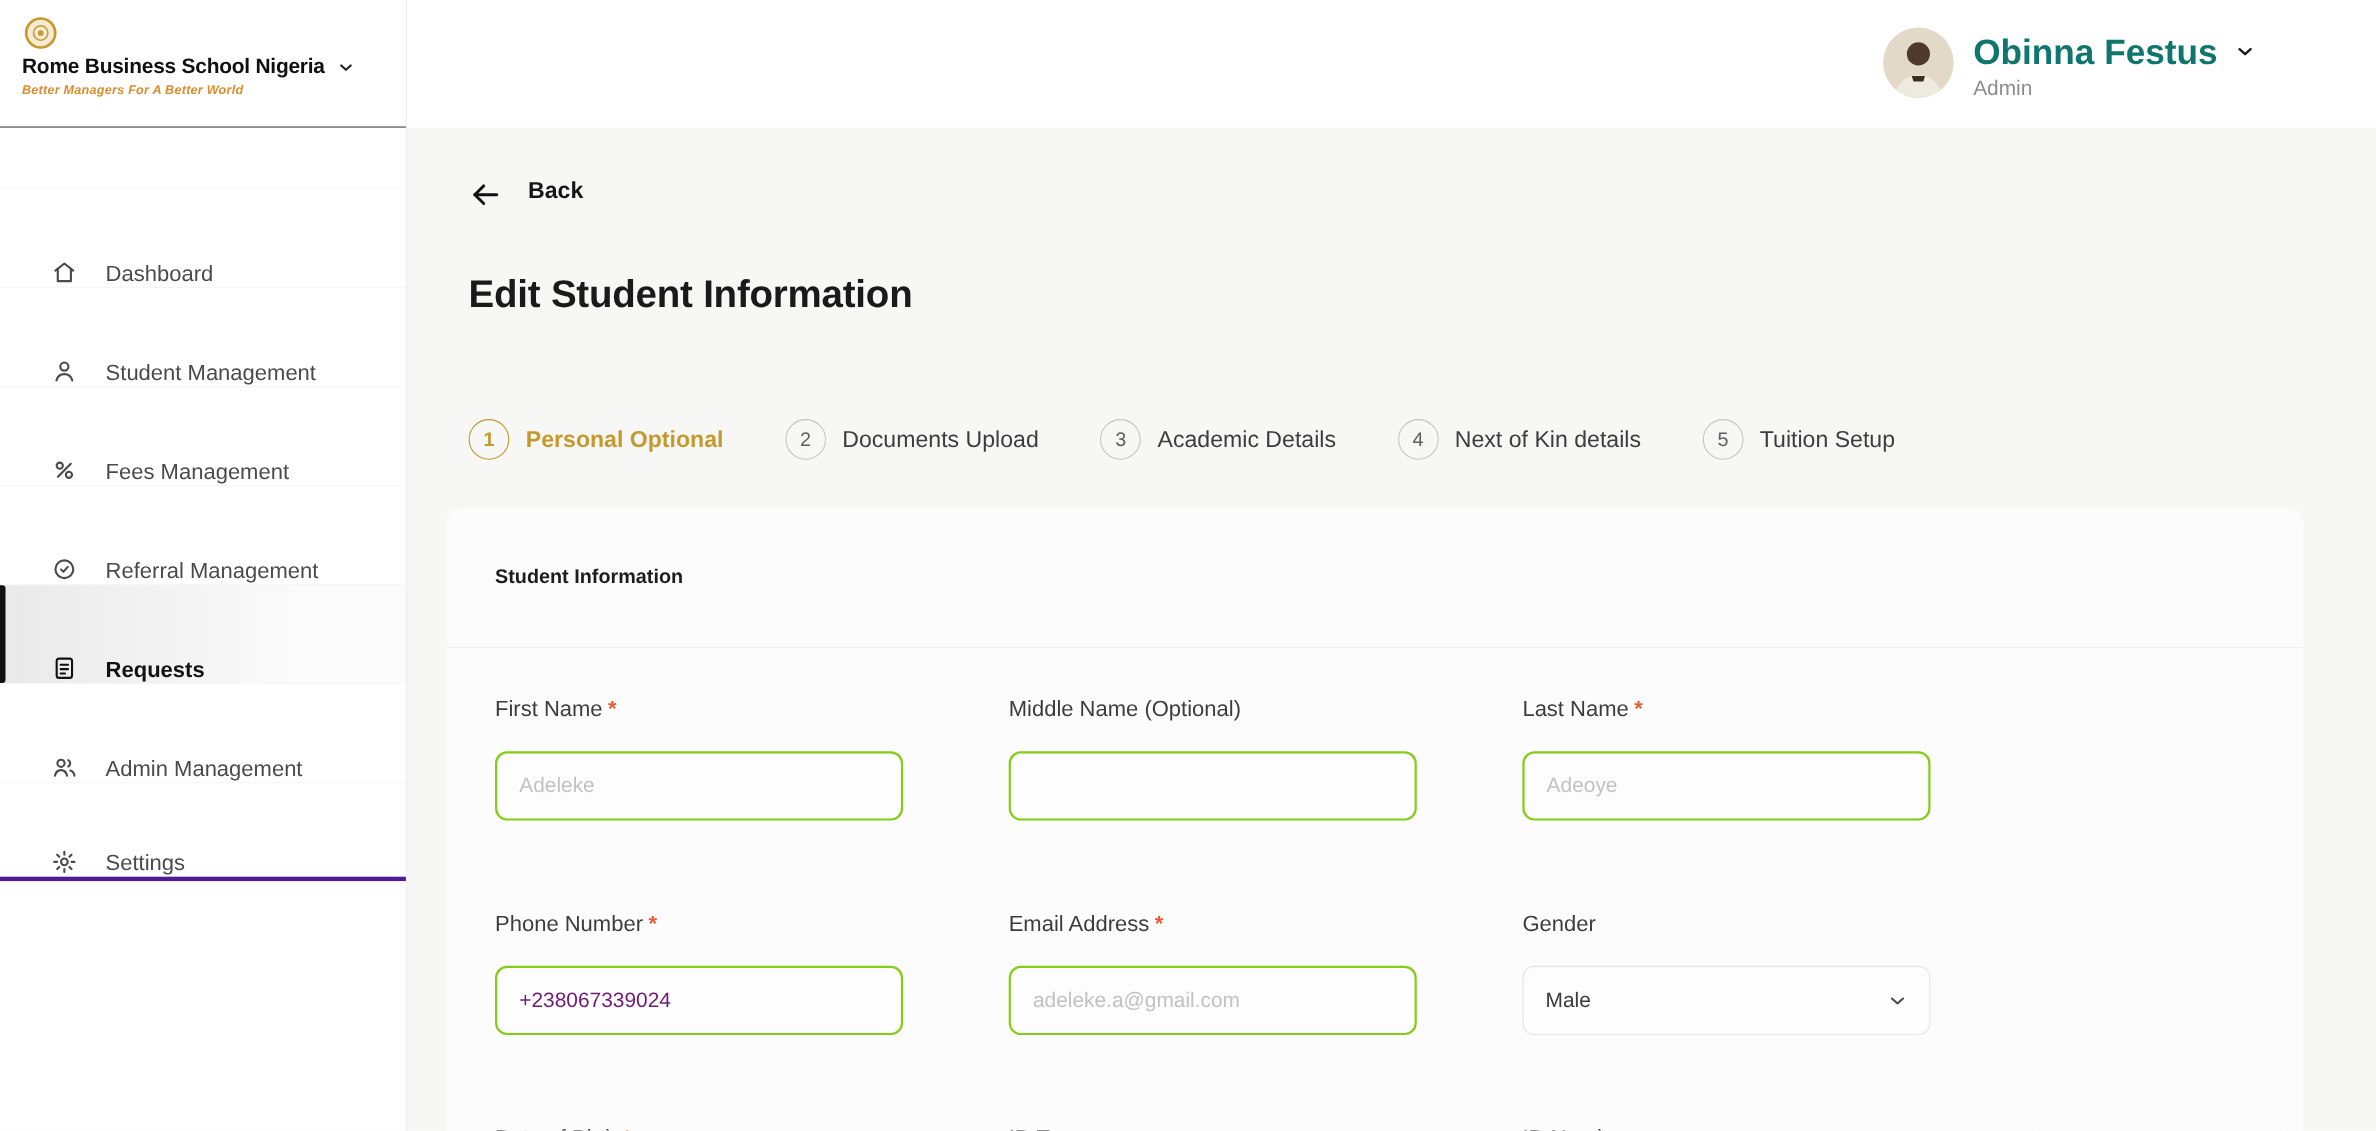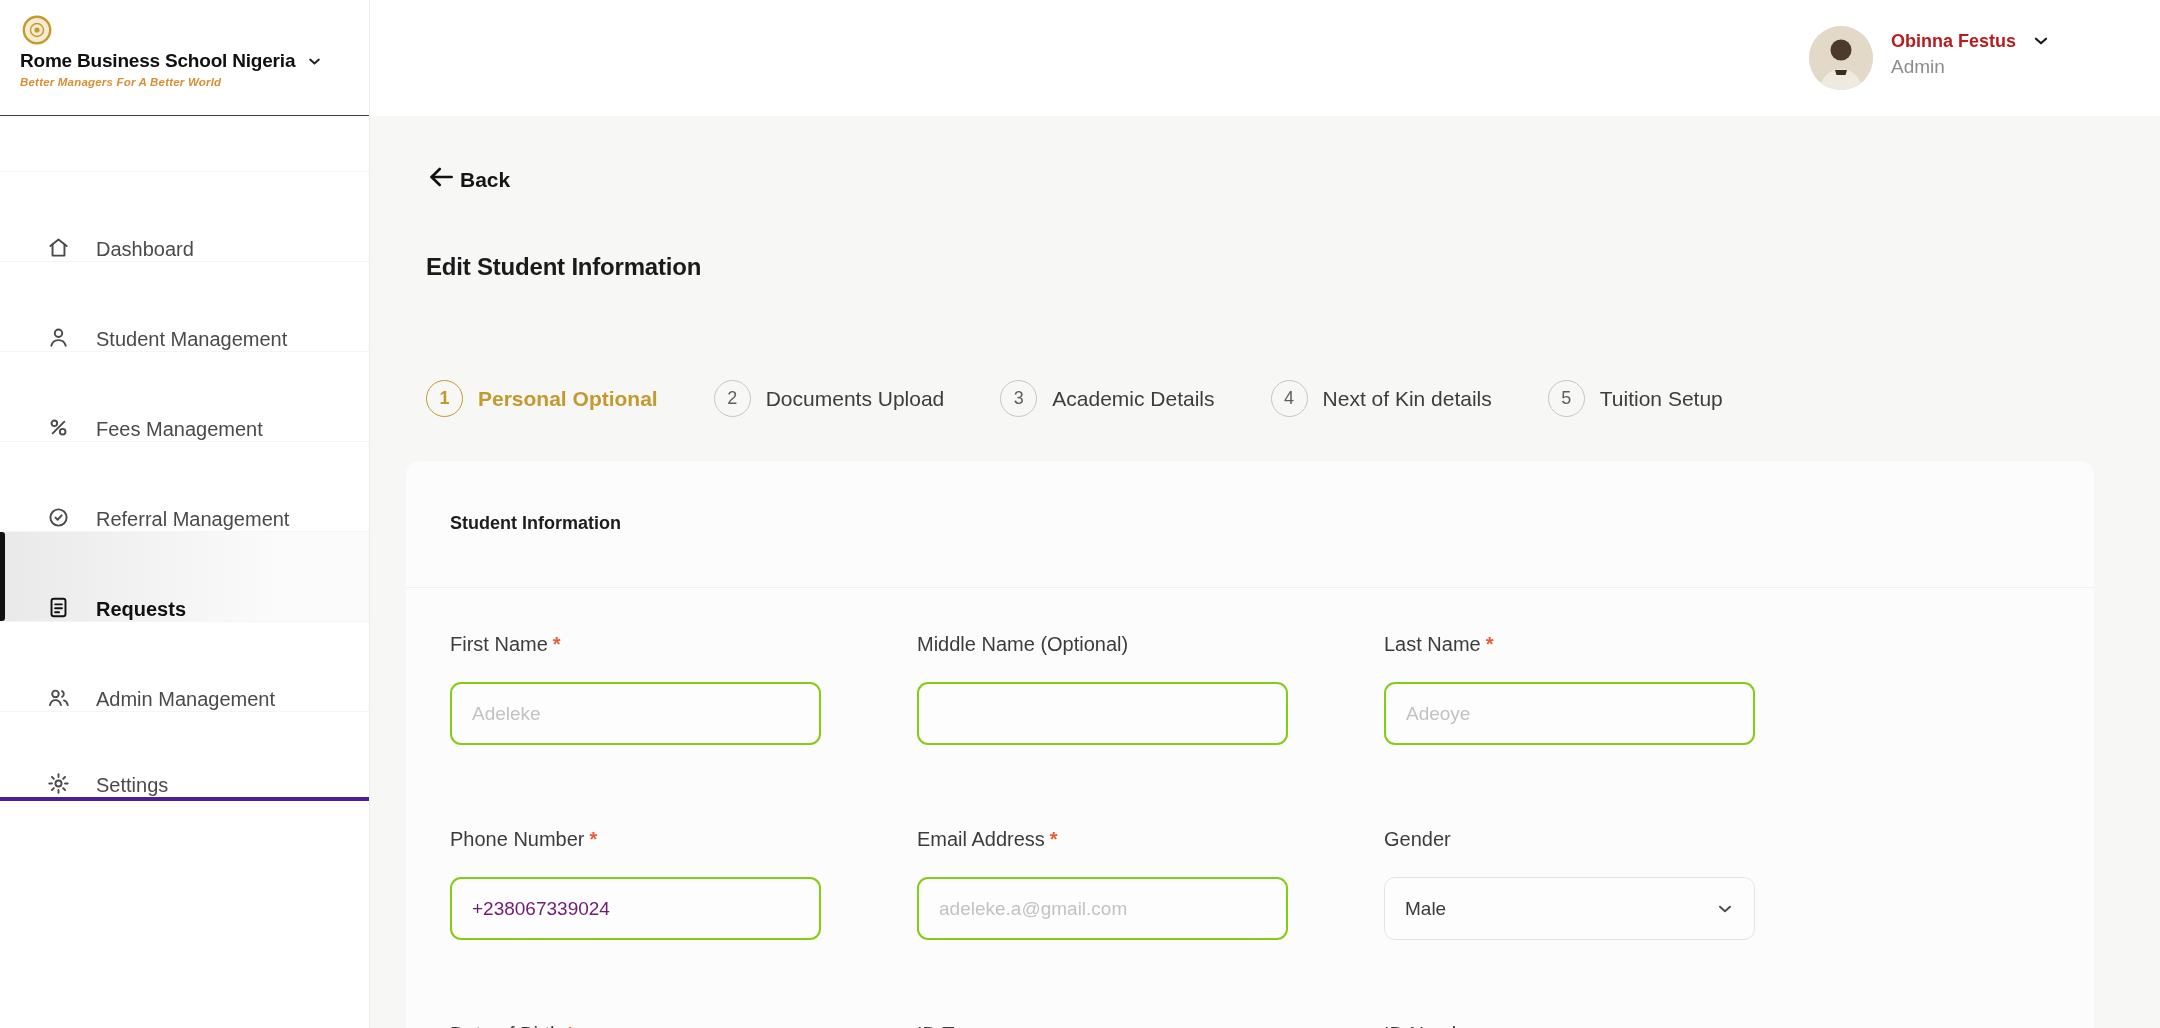--- a/index.html
+++ b/index.html
@@ -23,30 +23,30 @@
   .nav-label{font-size:20px;white-space:nowrap}
   .nav-item.active{background:linear-gradient(90deg,#E9E9E9 0%,#FBFBFB 75%);color:#111}
   .nav-item.active .nav-label{font-weight:700;color:#111}
   .nav-item.active::before{content:"";position:absolute;left:0;top:0;bottom:0;width:5px;background:#111;border-radius:0 3px 3px 0}
 
   
   .topbar{position:absolute;left:370px;right:0;top:0;height:116px;background:#fff;display:flex;align-items:center;justify-content:flex-end;padding-right:108px}
   .user{display:flex;align-items:flex-start;gap:18px;cursor:pointer}
   .avatar{width:64px;height:64px;border-radius:50%;overflow:hidden;flex:none;background:#E3D9C8}
   .user-name-row{display:flex;align-items:center;gap:14px;margin-top:4px}
-  .user-name{font-size:18px;font-weight:700;color:#b91c1c;white-space:nowrap}
+  .user-name{font-size:32px;font-weight:700;color:#0f766e;white-space:nowrap}
   .user-caret{display:flex;color:#1a1a1a}
   .user-role{font-size:19px;color:#8C8C8C;margin-top:4px}
 
   
   .main{position:absolute;left:370px;top:116px;right:0;bottom:0;padding:46px 66px 0 56px;overflow:hidden}
-  .back{display:inline-flex;align-items:flex-end;gap:4px;cursor:pointer;height:30px}
+  .back{display:inline-flex;align-items:flex-start;gap:24px;cursor:pointer;height:30px}
   .back-icon{display:flex;color:#111}
   .back-label{font-size:21px;font-weight:700;color:#151515}
-  .page-title{margin-top:53px;font-size:24px;line-height:36px;font-weight:800;color:#1A1A1A;letter-spacing:-.2px}
+  .page-title{margin-top:53px;font-size:35px;line-height:36px;font-weight:800;color:#1A1A1A;letter-spacing:-.2px}
 
   .stepper{display:flex;align-items:center;gap:56px;margin-top:95px}
   .step{display:flex;align-items:center;gap:15px;cursor:pointer}
   .step-circle{width:37px;height:37px;border-radius:50%;border:1.5px solid #C6C6C6;display:flex;align-items:center;justify-content:center;font-size:18px;color:#5F5F5F;flex:none}
   .step-label{font-size:21px;color:#3D3D3D;font-weight:500;white-space:nowrap}
   .step.active .step-circle{border-color:#C49A2E;color:#C49A2E;font-weight:700}
   .step.active .step-label{color:#C49A2E;font-weight:600}
 
   .card{margin:44px 0 0 -20px;background:#FCFCFC;border-radius:14px;padding:48px 44px 240px 44px}
   .card-title{font-size:18px;line-height:28px;font-weight:800;color:#1D1D1D}

